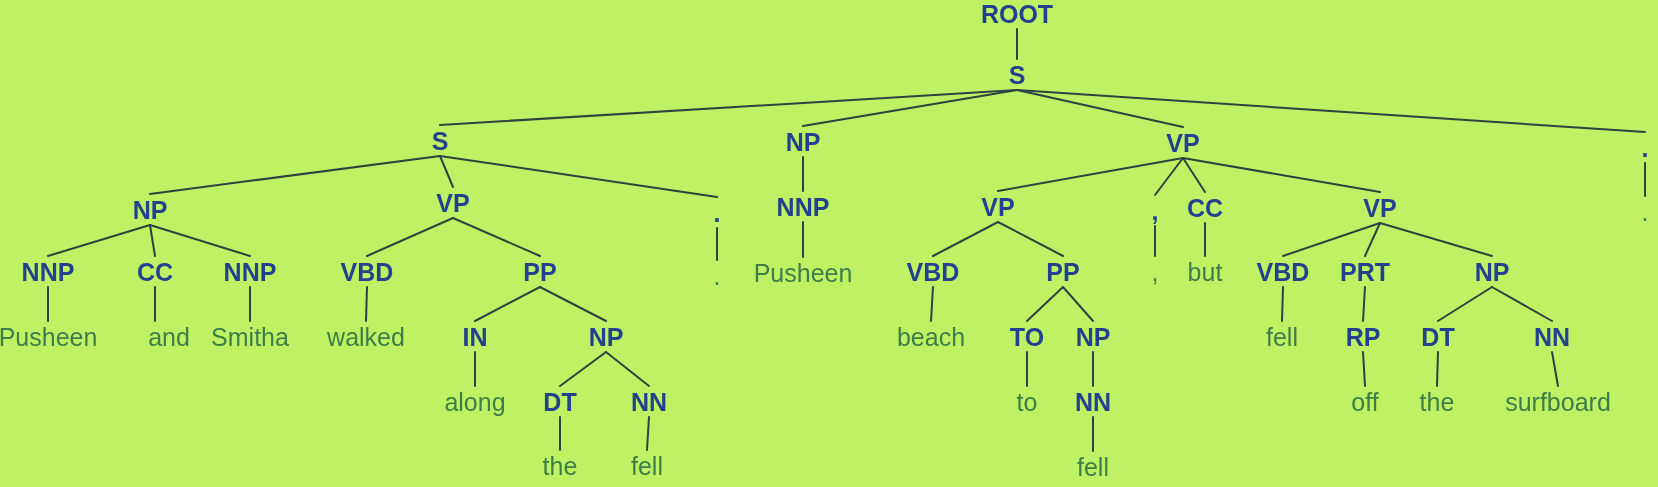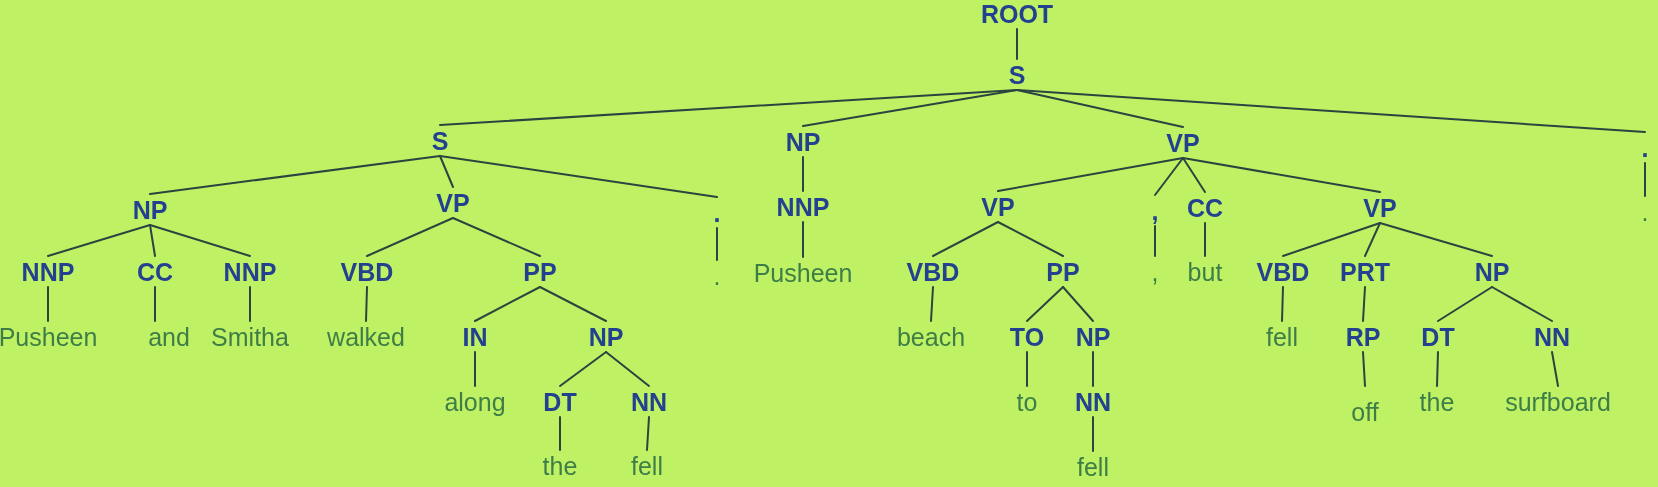--- a/index.html
+++ b/index.html
@@ -140,21 +140,21 @@
     <span class="node leaf" style="left: 1093px; top: 467px;">fell</span>
     <span class="node tag" style="left: 1155px; top: 211px;">,</span>
     <span class="node leaf" style="left: 1155px; top: 272px;">,</span>
     <span class="node tag" style="left: 1205px; top: 208px;">CC</span>
     <span class="node leaf" style="left: 1205px; top: 272px; text-align: right;">but</span>
     <span class="node tag" style="left: 1380px; top: 208px;">VP</span>
     <span class="node tag" style="left: 1283px; top: 272px;">VBD</span>
     <span class="node leaf" style="left: 1282px; top: 337px;">fell</span>
     <span class="node tag" style="left: 1365px; top: 272px; text-align: center;">PRT</span>
     <span class="node tag" style="left: 1363px; top: 337px;">RP</span>
-    <span class="node leaf" style="left: 1365px; top: 402px; margin-top: 10px;">off</span>
+    <span class="node leaf" style="left: 1365px; top: 402px;">off</span>
     <span class="node tag" style="left: 1492px; top: 272px;">NP</span>
     <span class="node tag" style="left: 1438px; top: 337px;">DT</span>
     <span class="node leaf" style="left: 1437px; top: 402px;">the</span>
     <span class="node tag" style="left: 1552px; top: 337px;">NN</span>
     <span class="node leaf" style="left: 1558px; top: 402px;">surfboard</span>
     <span class="node tag" style="left: 1645px; top: 148px;">.</span>
     <span class="node leaf" style="left: 1645px; top: 212px;">.</span>
   </div>
 
 </body></html>

